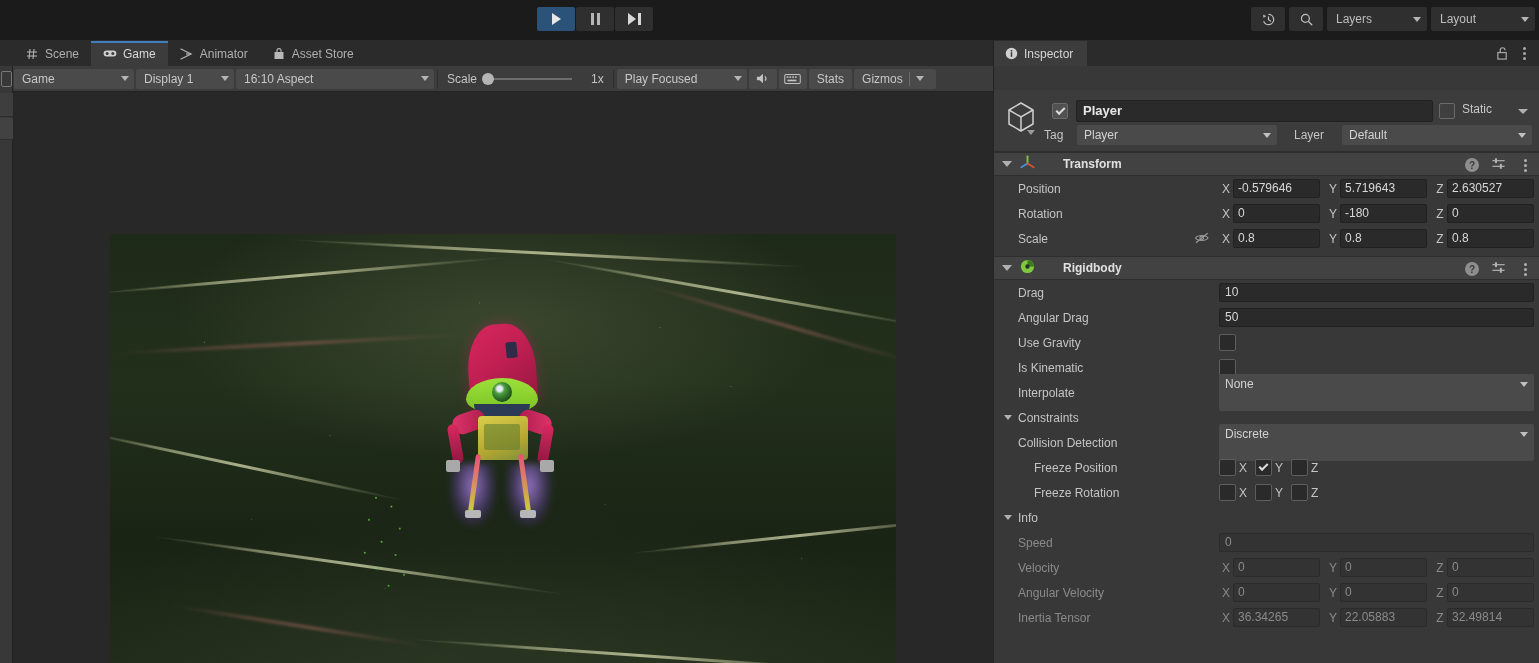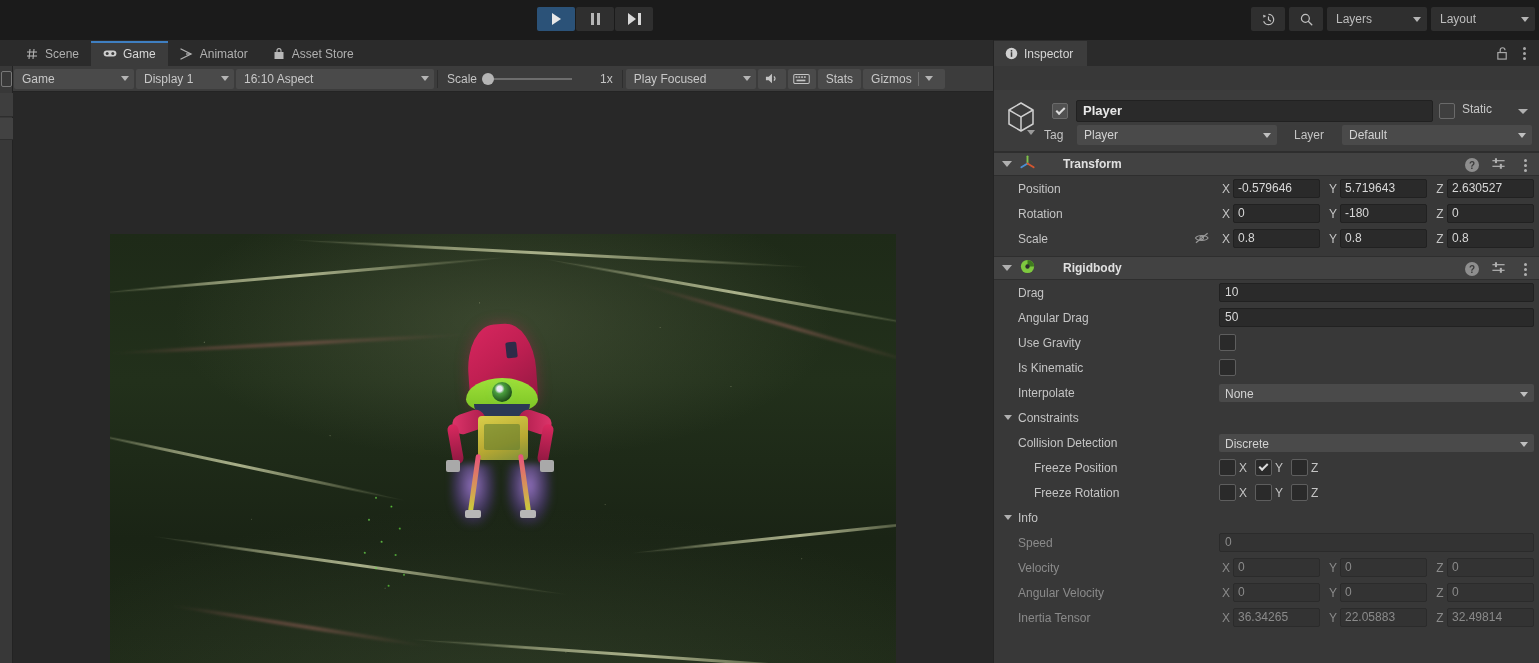--- a/index.html
+++ b/index.html
@@ -295,21 +295,21 @@
     background:#2a2a2a; border:1px solid #212121; border-radius:2px;
     color:#d8d8d8; font-size:12px; padding:0 5px; line-height:17px; cursor:text;
   }
   .field-wide.dim { color:#8a8a8a; background:#333333; border-color:#2b2b2b; }
   .chk {
     position:absolute; left:225px; width:17px; height:17px; background:#2a2a2a;
     border:1px solid #5e5e5e; border-radius:2px; cursor:pointer;
     display:flex; align-items:center; justify-content:center;
   }
   .dd-row {
-    position:absolute; left:225px; right:6px; height:18px; background:#4a4a4a;
+    position:absolute; left:225px; right:6px; height:37px; background:#4a4a4a;
     border-radius:2px; color:#d2d2d2; font-size:12px; padding:0 5px 0 6px; line-height:20px; cursor:pointer;
   }
   .eye-off { position:absolute; left:200px; top:5px; cursor:pointer; }
   .sub-fold { position:absolute; left:10px; width:0;height:0;border-left:4px solid transparent;border-right:4px solid transparent;border-top:5px solid #b0b0b0; cursor:pointer; }
   .sub-label { position:absolute; left:24px; font-size:12px; color:#c4c4c4; }
   .axis-group { position:absolute; left:225px; display:flex; align-items:center; gap:0; }
   .axis-group .chk-sm {
     width:17px;height:17px;background:#2a2a2a;border:1px solid #5e5e5e;border-radius:2px;
     display:flex;align-items:center;justify-content:center;cursor:pointer; margin-right:3px;
   }
@@ -434,21 +434,21 @@
         <span>16:10 Aspect</span>
         <span class="caret"></span>
       </div>
       <span class="gt-sep"></span>
       <span class="gt-label">Scale</span>
       <div class="slider-wrap">
         <span class="slider-track">
           <span class="slider-knob"></span>
         </span>
       </div>
-      <span class="gt-label" style="margin-left:21px">1x</span>
+      <span class="gt-label" style="margin-left:12px">1x</span>
       <span class="gt-sep"></span>
       <div class="gt-dd" style="width:130px">
         <span>Play Focused</span>
         <span class="caret"></span>
       </div>
       <div class="gt-icon-btn">
         <svg width="15" height="13" viewBox="0 0 16 14">
           <path d="M2 5 H5 L8.5 2 V12 L5 9 H2 Z" fill="#c4c4c4"></path>
           <path d="M10.6 4.6 a3.4 3.4 0 0 1 0 4.8" fill="none" stroke="#c4c4c4" stroke-width="1.2"></path>
         </svg>

